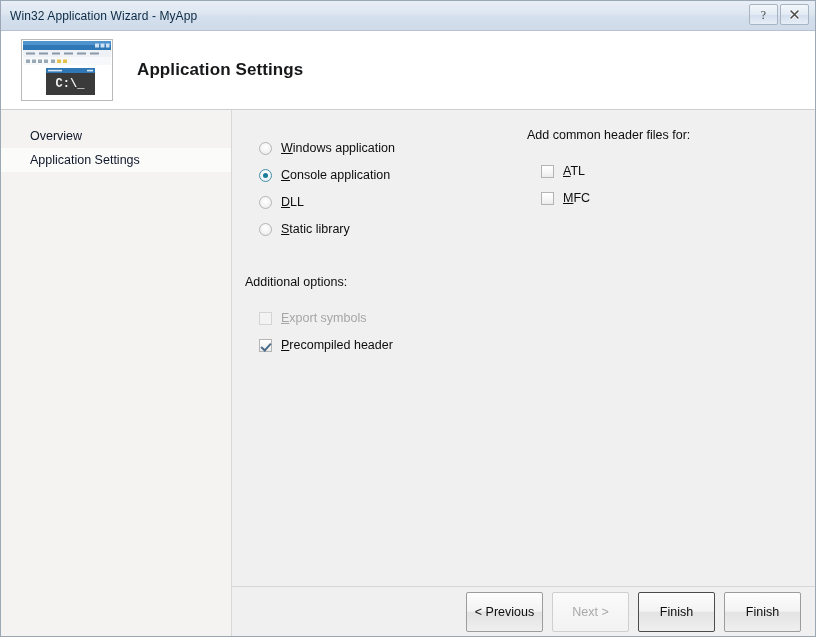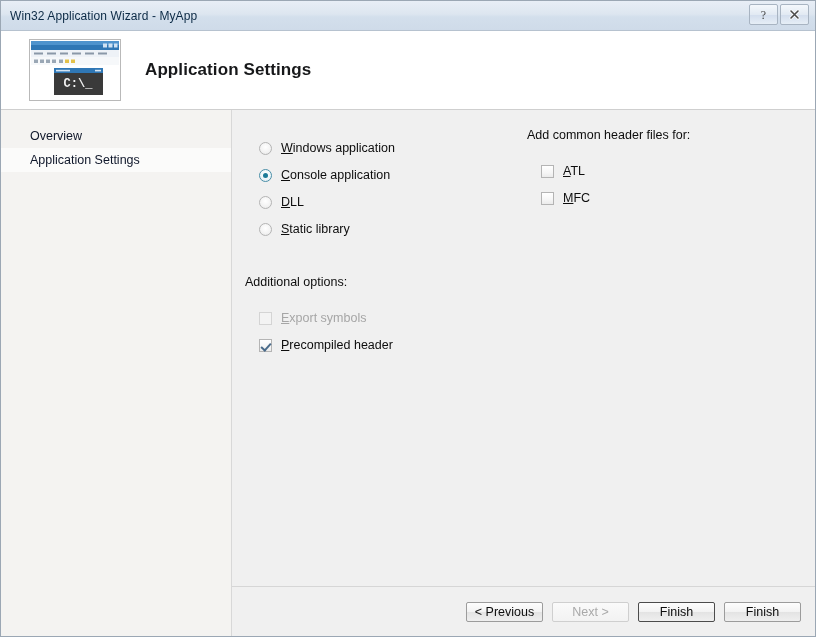--- a/index.html
+++ b/index.html
@@ -67,21 +67,21 @@
   .header {
     position: relative;
     height: 79px;
     box-sizing: border-box;
     background: #ffffff;
     border-bottom: 1px solid #cfcfcf;
     display: flex;
     align-items: center;
   }
   .header-icon {
-    margin-left: 28px;
+    margin-left: 20px;
     width: 92px;
     height: 62px;
     box-sizing: border-box;
     border: 1px solid #b9b9b9;
     background: #ffffff;
     padding: 1px;
   }
   .header-title {
     margin-left: 24px;
     font-size: 17px;
@@ -216,21 +216,21 @@
     border-top: 1px solid #d6d6d6;
     box-sizing: border-box;
     display: flex;
     align-items: center;
     justify-content: flex-end;
     padding-right: 14px;
     gap: 9px;
   }
   .btn {
     width: 77px;
-    height: 20px;
+    height: 40px;
     box-sizing: border-box;
     border: 1px solid #9c9c9c;
     border-radius: 2px;
     background: linear-gradient(180deg, #fdfdfd 0%, #f3f3f3 48%, #e3e3e3 50%, #efefef 100%);
     font-family: "Liberation Sans", sans-serif;
     font-size: 12.5px;
     color: #0d0d0d;
     cursor: pointer;
     display: flex;
     align-items: center;

